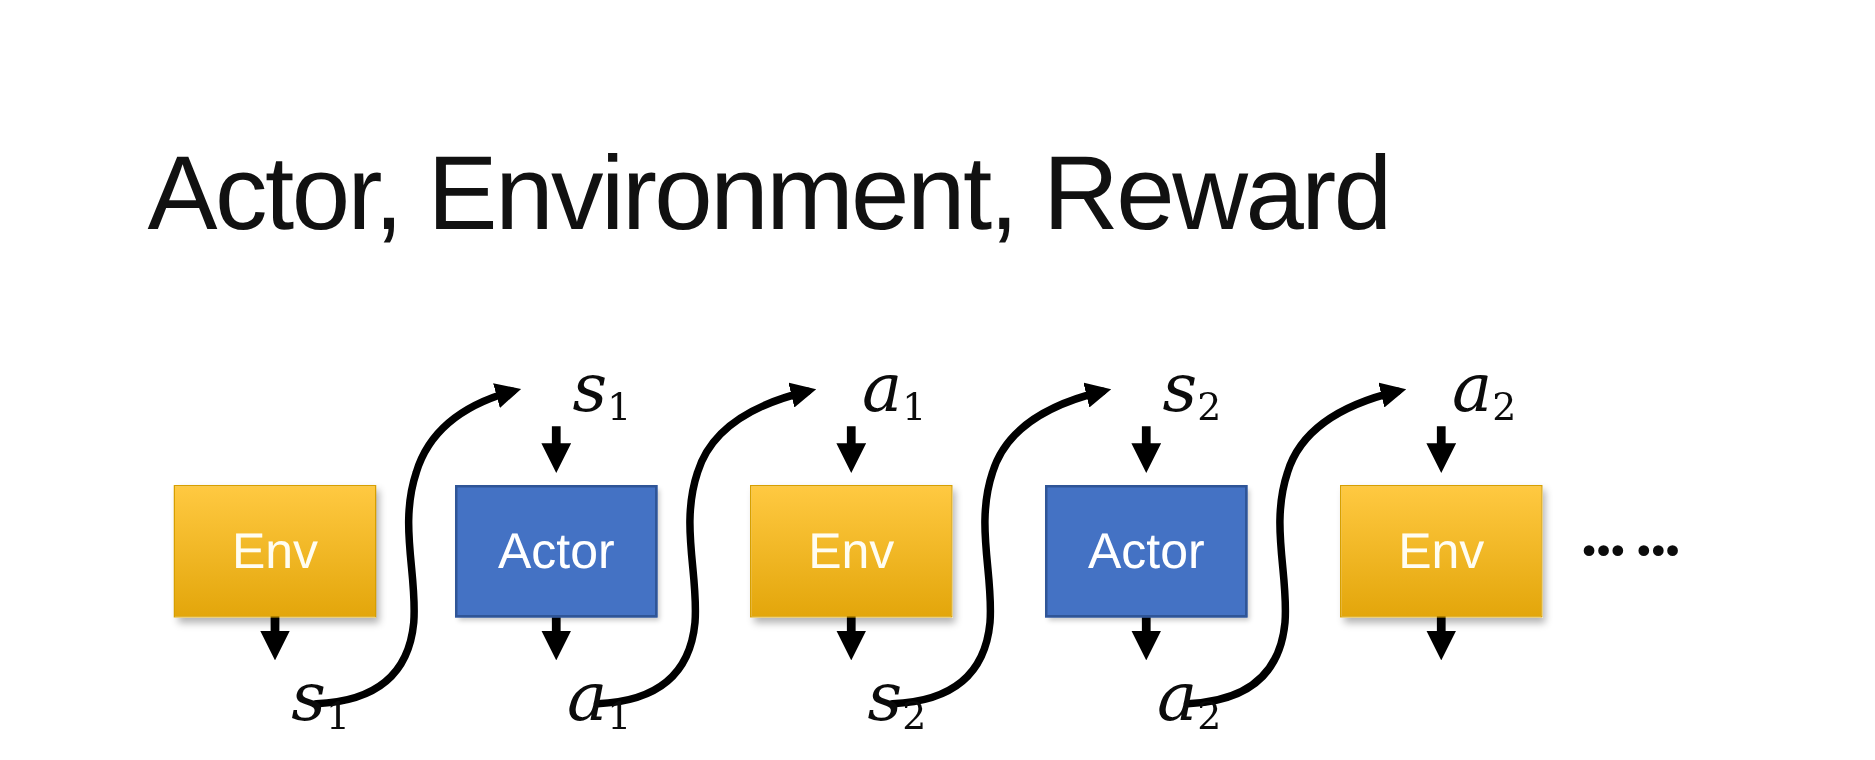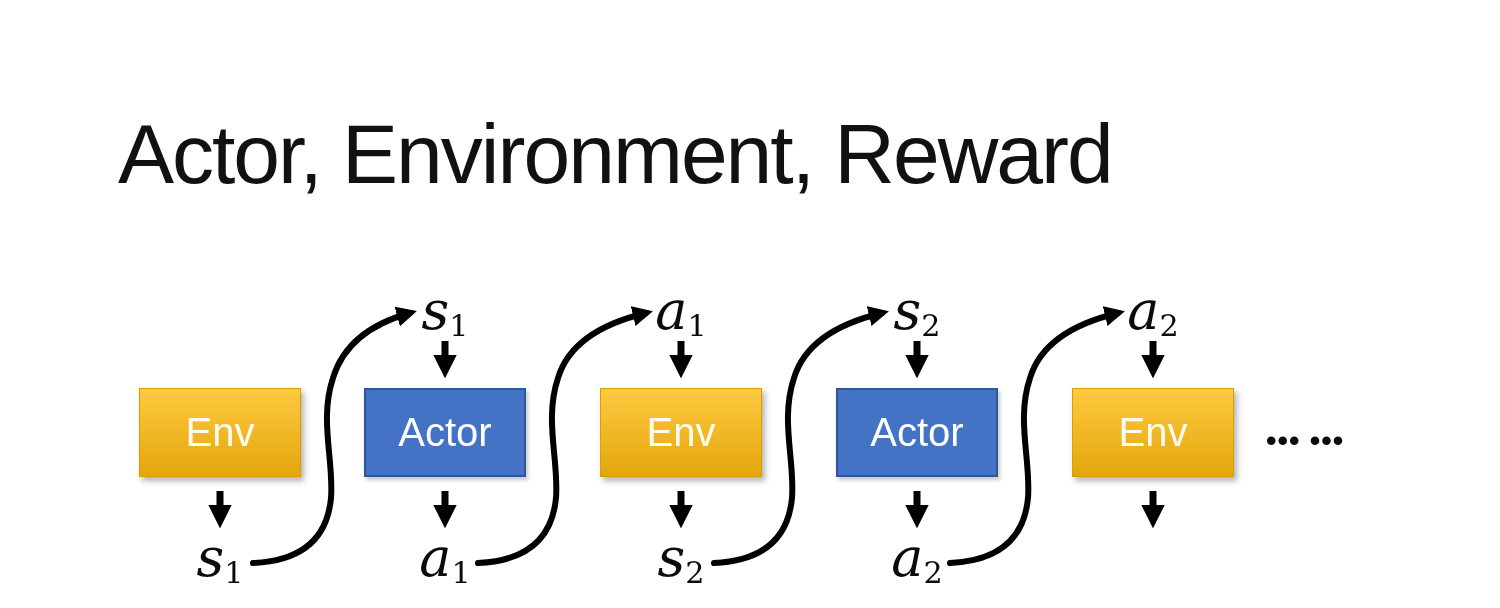--- a/index.html
+++ b/index.html
@@ -9,39 +9,39 @@
   }
   .slide{position:absolute;inset:0;text-decoration:underline;}
 
   .title{
     position:absolute;left:118px;top:110px;
     font-size:84px;letter-spacing:-2px;font-weight:400;
     color:var(--title-text,#111);white-space:nowrap;line-height:1.05;
   }
 
   .box{
-    position:absolute;top:388px;width:162px;height:89px;
+    position:absolute;top:388px;width:162px;height:106px;
     display:flex;align-items:center;justify-content:center;
     font-size:40px;box-sizing:border-box;
   }
   .box.env{
     background:linear-gradient(180deg,var(--env-top,#FFC941) 0%,var(--env-bottom,#E3A60B) 100%);
     border:1px solid var(--env-border,#D79F00);
     color:var(--env-text,#FFFDF2);
     box-shadow:3px 4px 6px rgba(0,0,0,0.30);
   }
   .box.actor{
     background:var(--actor-fill,#4472C4);
     border:2px solid var(--actor-border,#2F5597);
     color:var(--actor-text,#fff);
     box-shadow:2px 3px 4px rgba(0,0,0,0.22);
   }
 
   .mlabel{
-    position:absolute;width:120px;text-align:center;
+    position:absolute;width:120px;text-align:right;
     font-family:"DejaVu Serif","Liberation Serif",serif;
     font-style:italic;font-size:54px;line-height:56px;color:#0b0b0b;
     white-space:nowrap;
   }
   .mlabel sub{
     font-size:0.56em;font-style:normal;line-height:0;
     vertical-align:-0.24em;letter-spacing:0;
     font-family:"DejaVu Serif","Liberation Serif",serif;
   }
   .mlabel.top{top:283px;}

